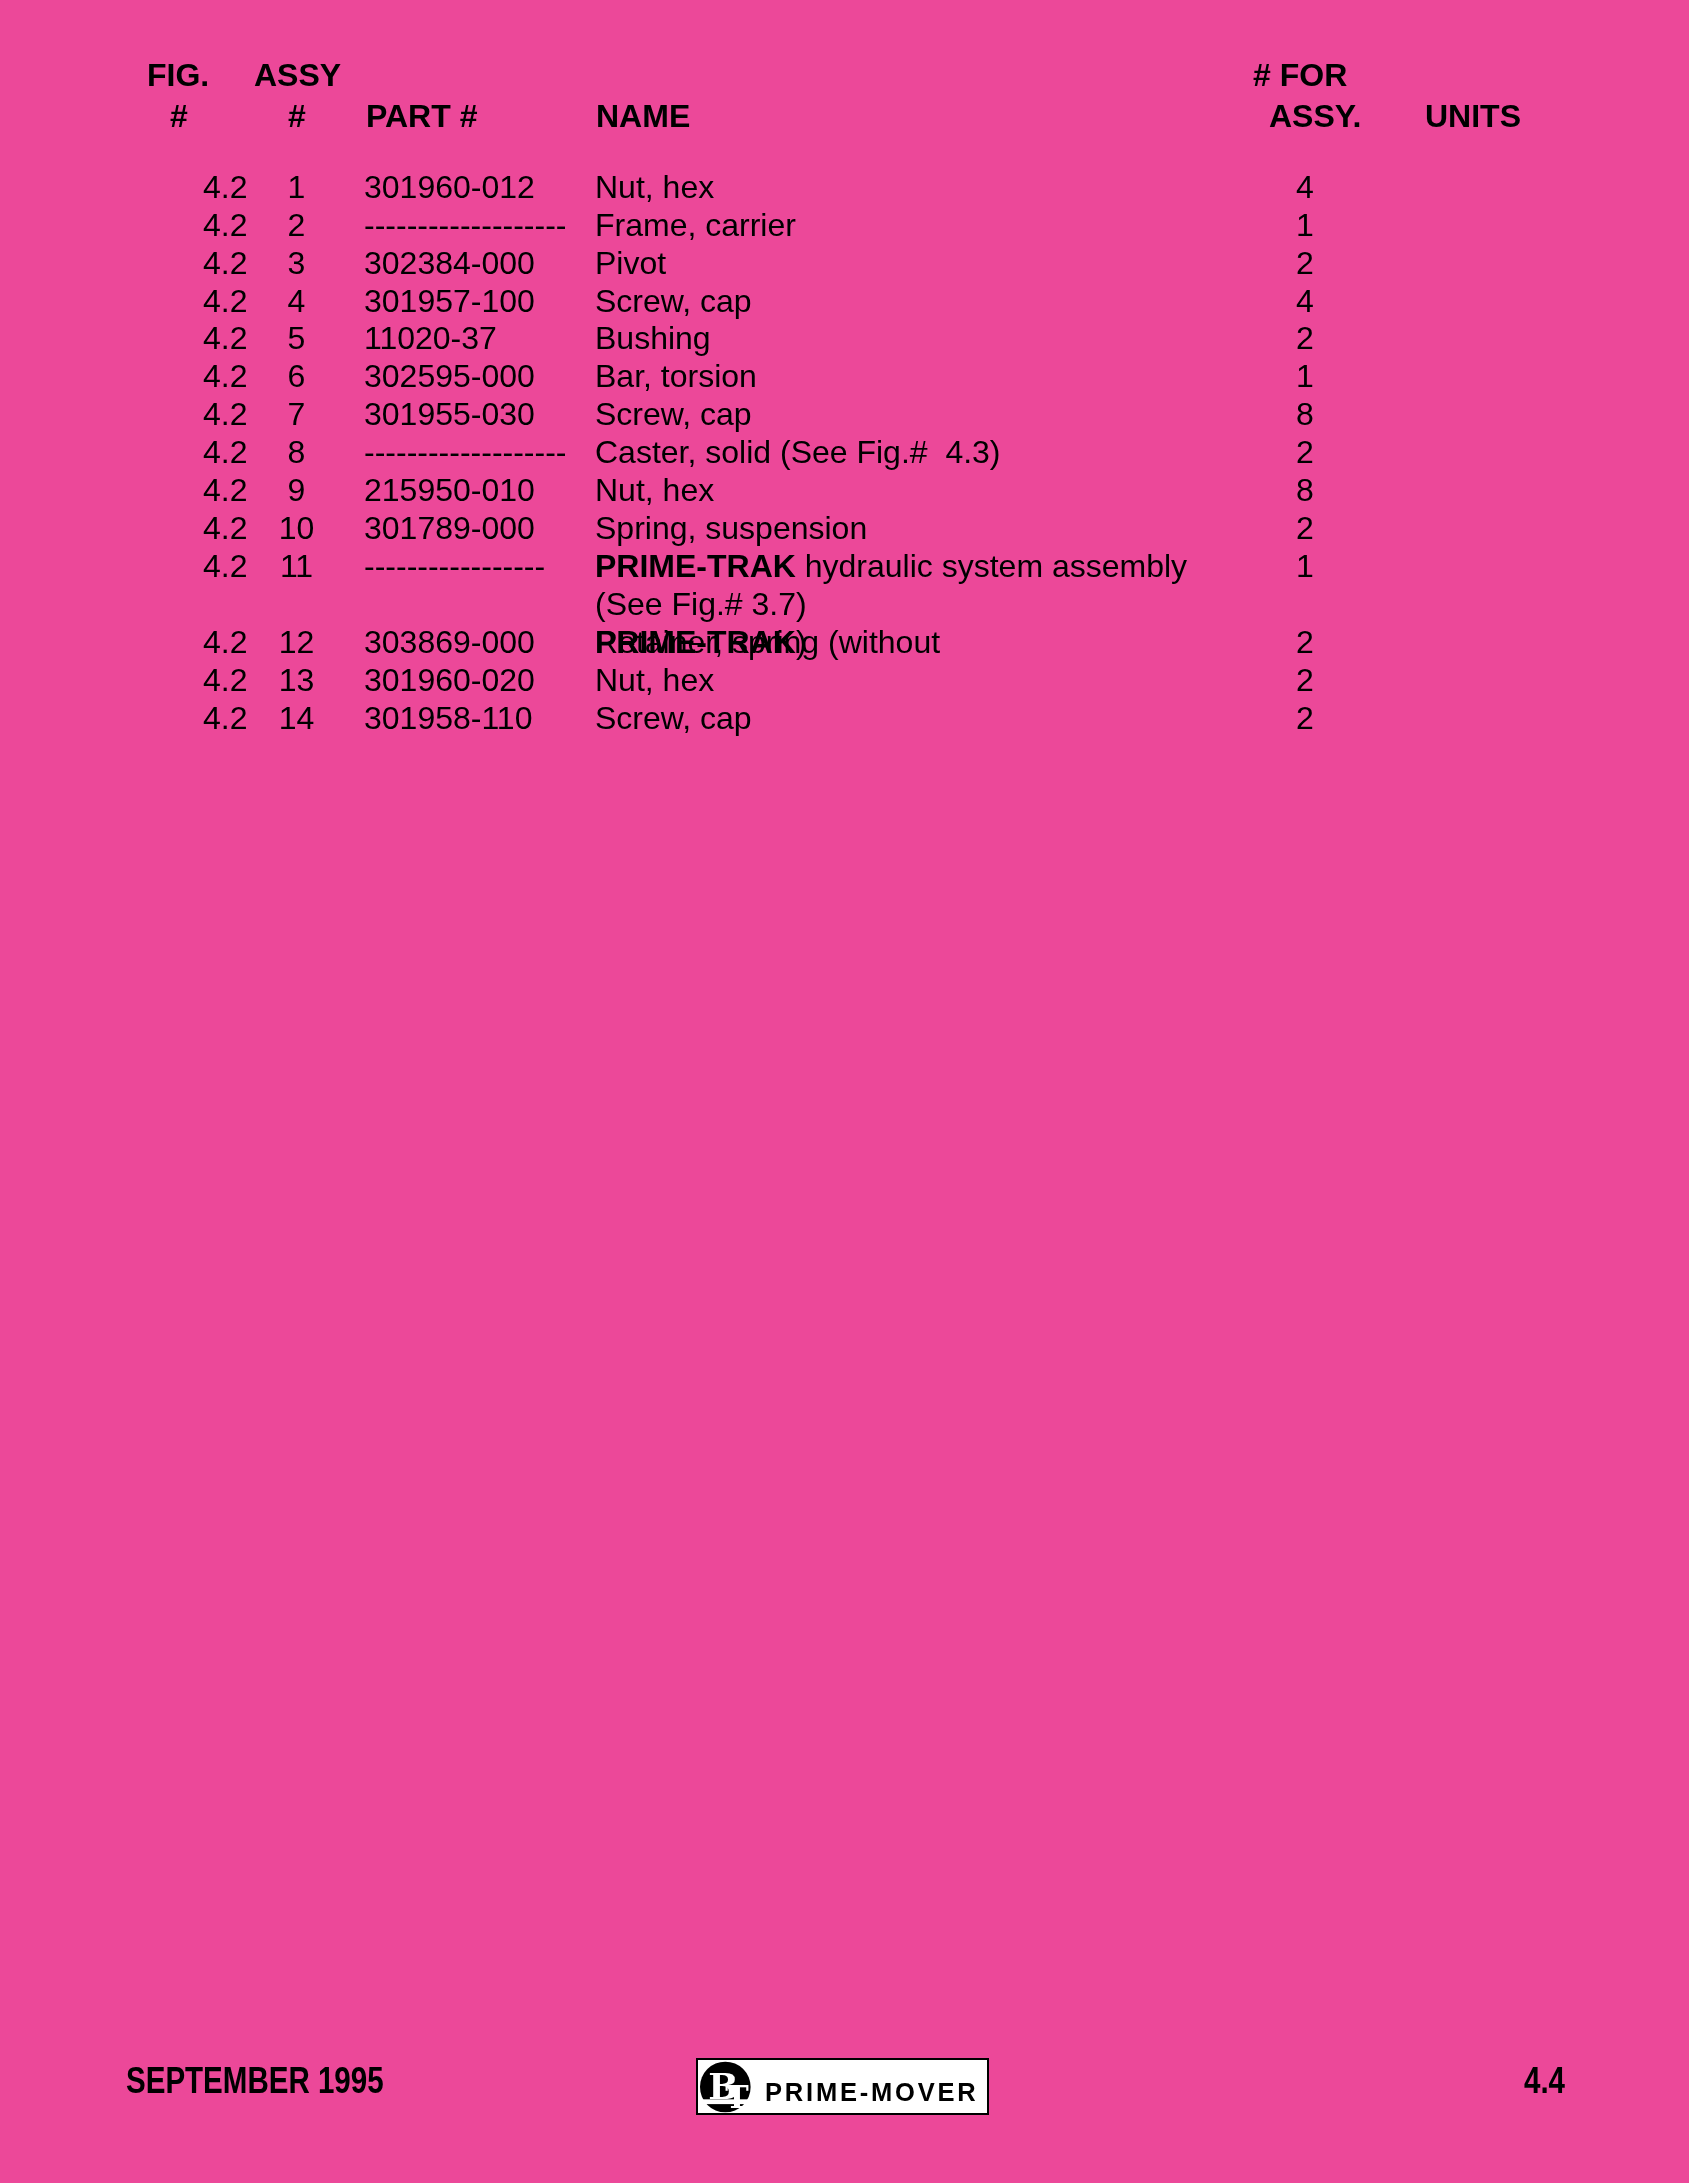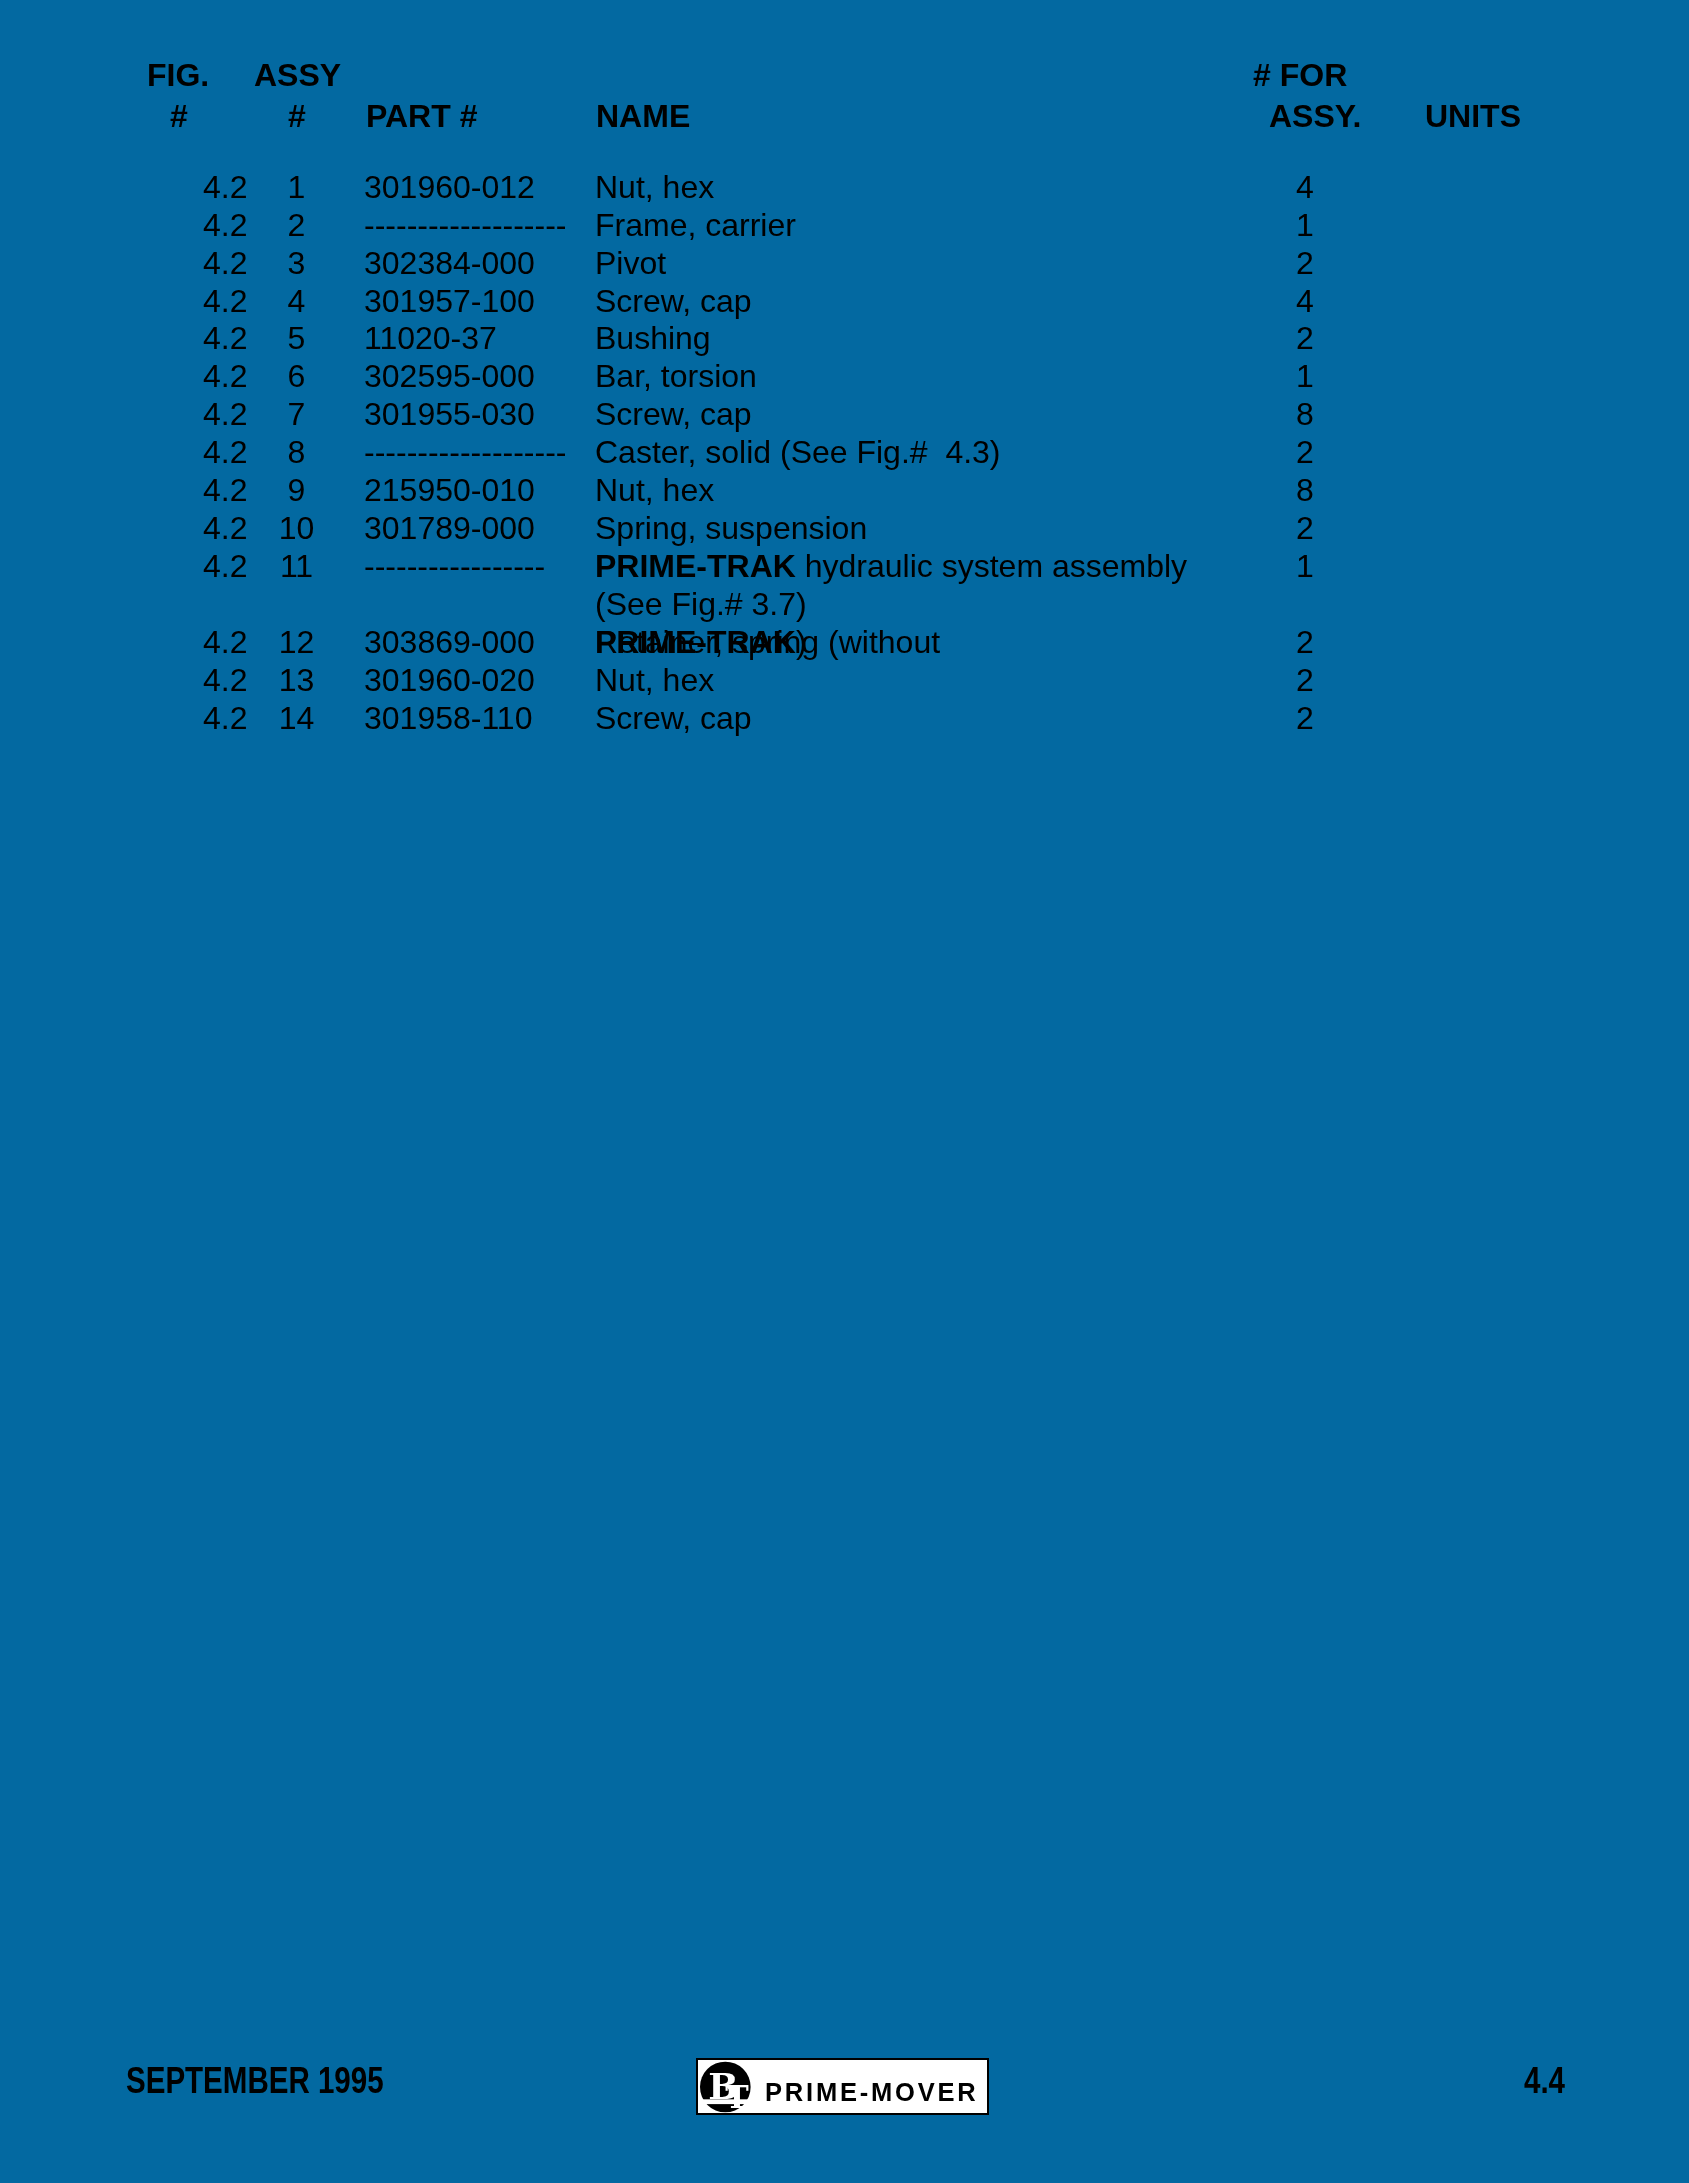--- a/index.html
+++ b/index.html
@@ -1,19 +1,19 @@
 <!DOCTYPE html>
 <html style="font-size:11px"><head>
 <meta charset="utf-8">
 <style>
   html,body{margin:0;padding:0;background:#888;}
   .page{
     position:relative;
     width:1689px;height:2183px;
-    background:#0369a1;
+    background:#ec4899;
     color:#000;
     font-family:"Liberation Sans","DejaVu Sans",sans-serif;
     overflow:hidden;
   }
   
   .h{
     position:absolute;
     font-weight:bold;
     font-size:32px;
     line-height:32px;

